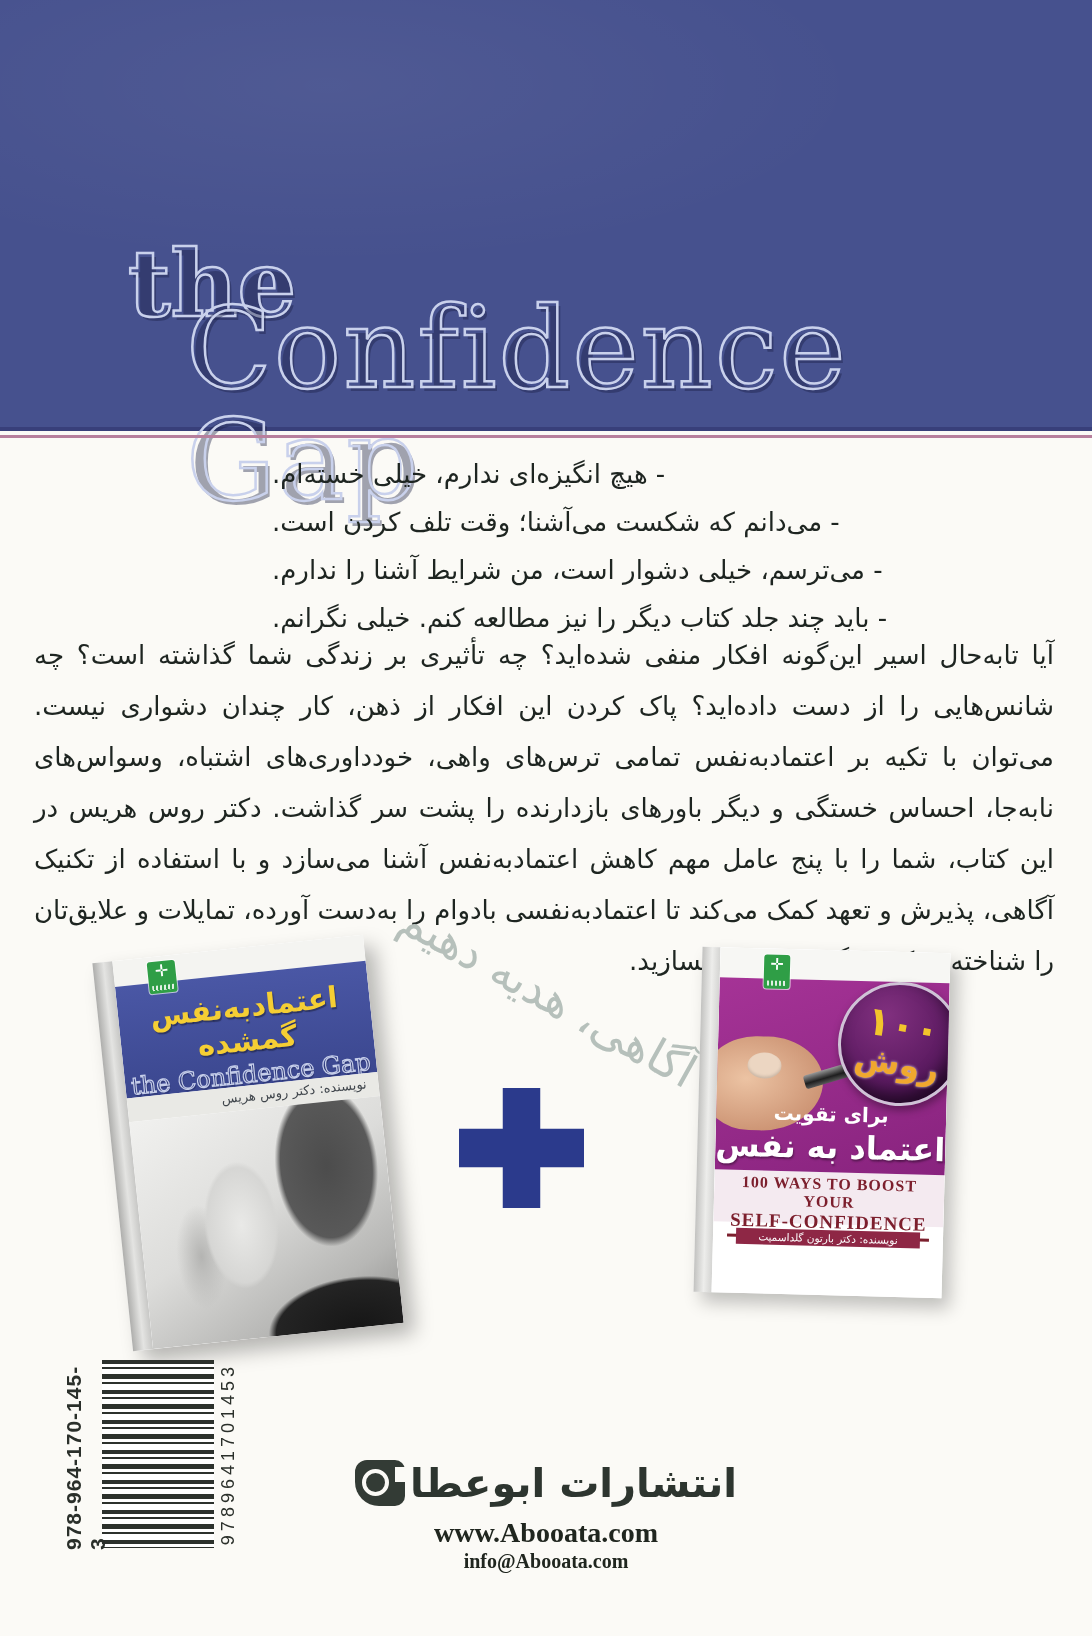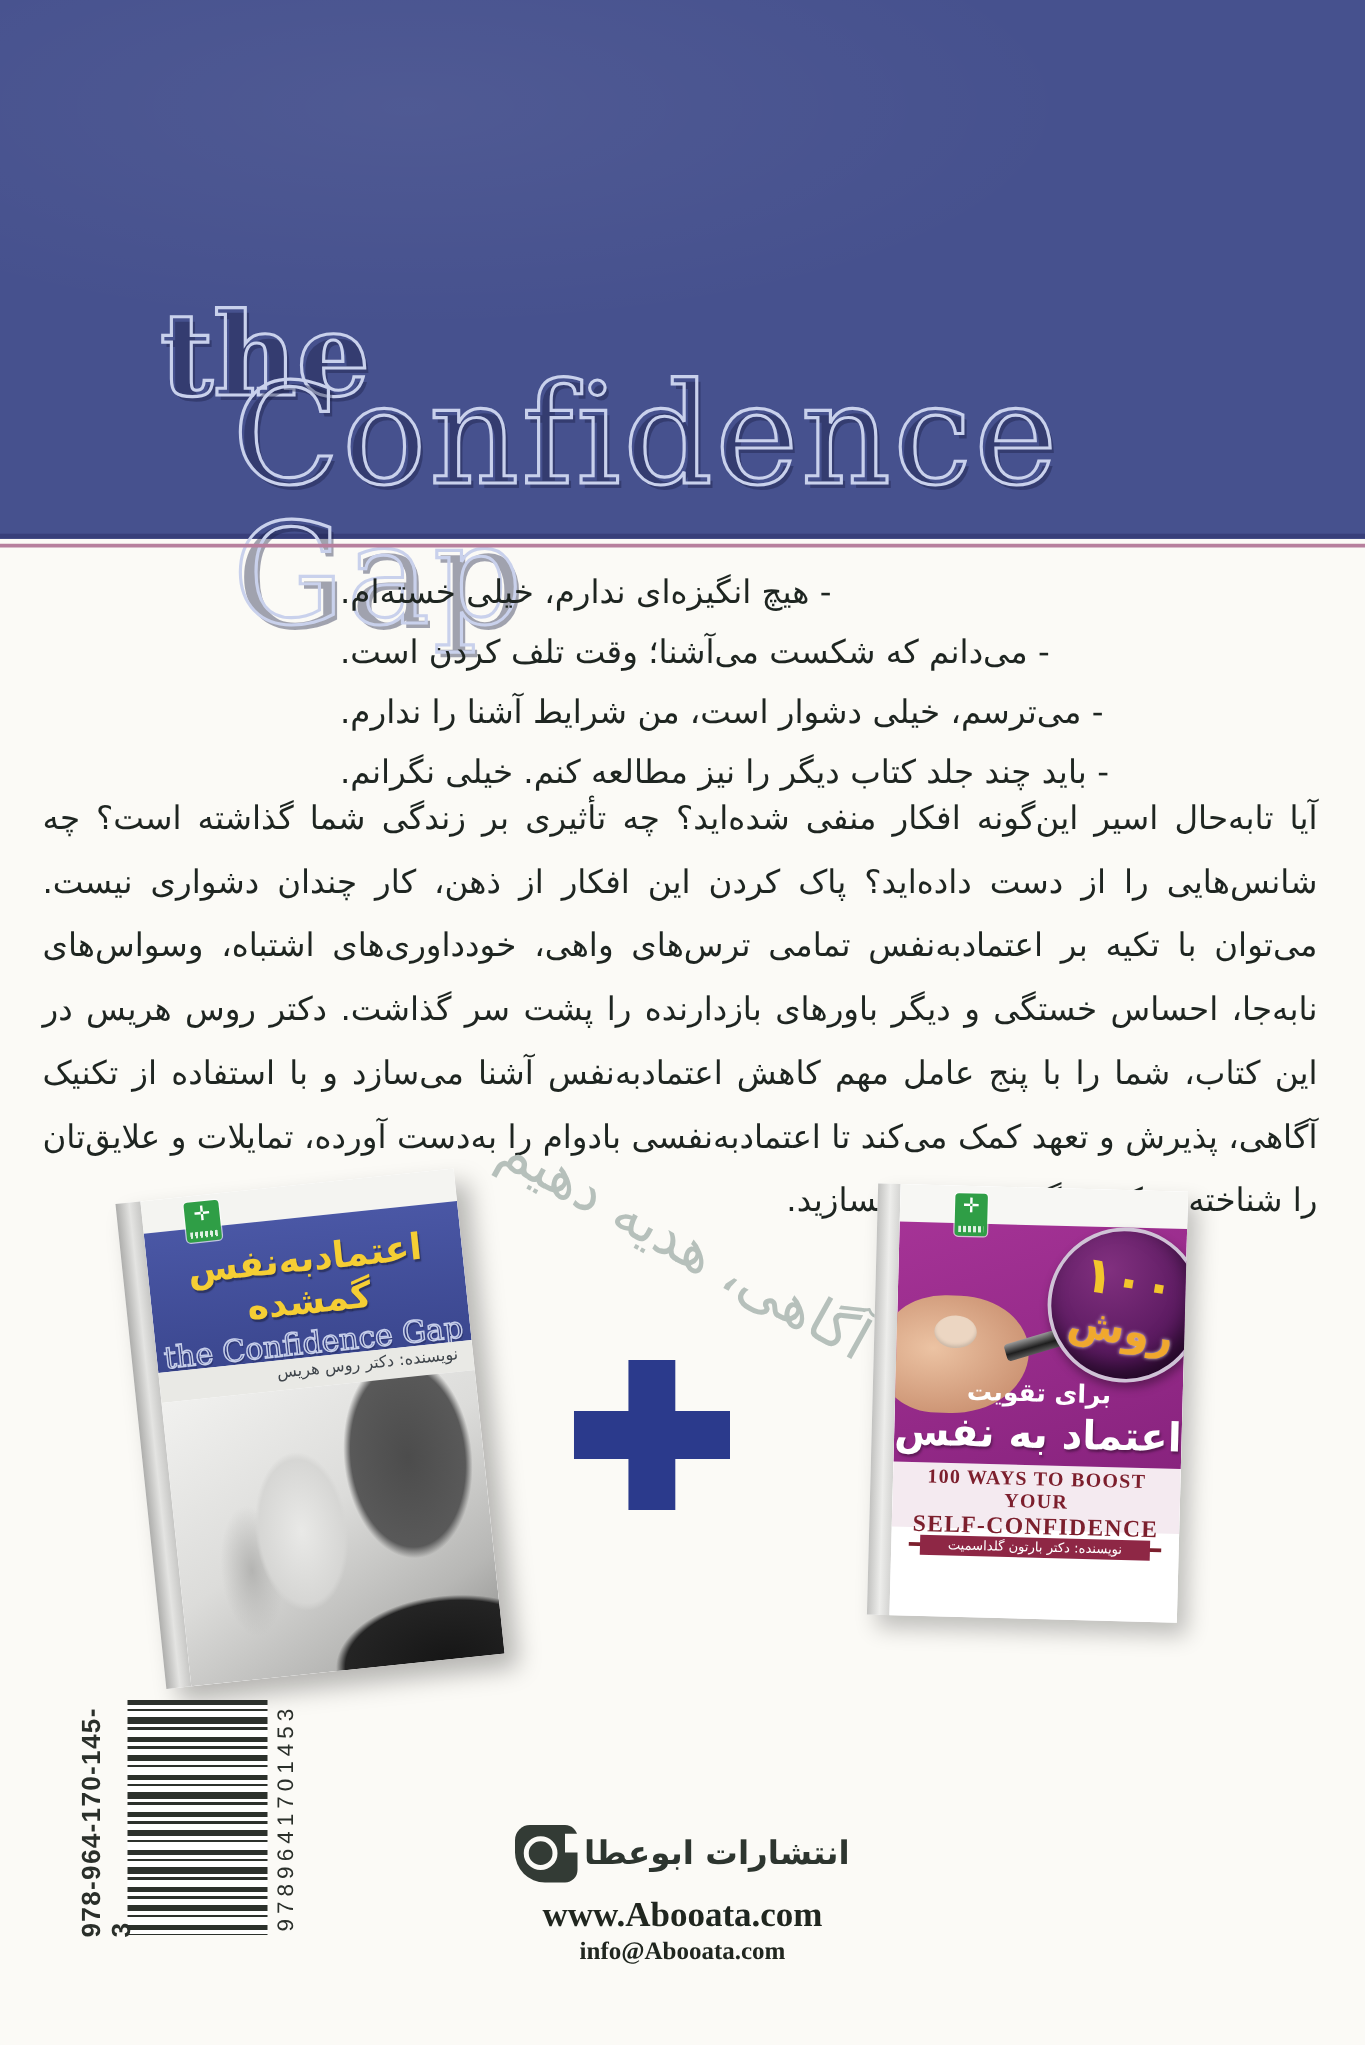--- a/index.html
+++ b/index.html
@@ -207,21 +207,21 @@
   .publisher { position: absolute; left: 0; top: 1460px; width: 100%;
                display: flex; flex-direction: column; align-items: center; }
   .pub-row { display: flex; align-items: center; gap: 5px; }
   .pub-logo { width: 50px; height: 46px; position: relative; }
   .pub-logo-body { position: absolute; inset: 0; background: #333b35;
                    border-radius: 12px 10px 10px 24px; }
   .pub-logo-ring { position: absolute; left: 7px; top: 9px; width: 27px; height: 27px;
                    border: 4px solid #fbfaf6; border-radius: 50%; }
   .pub-logo-notch { position: absolute; right: -3px; top: 7px; width: 13px; height: 15px;
                     background: #fbfaf6; }
-  .pub-name { font-size: 26px; font-weight: bold; color: #2d352f; direction: rtl; }
+  .pub-name { font-size: 40px; font-weight: bold; color: #2d352f; direction: rtl; }
   .pub-web  { margin-top: 11px; font-family: Liberation Serif, serif; font-weight: bold;
               font-size: 28px; color: #20261f; }
   .pub-mail { margin-top: 1px; font-family: "Liberation Serif", serif; font-weight: bold;
               font-size: 20px; color: #20261f; }
 </style>
 </head>
 <body>
 
 <div class="page">
 

